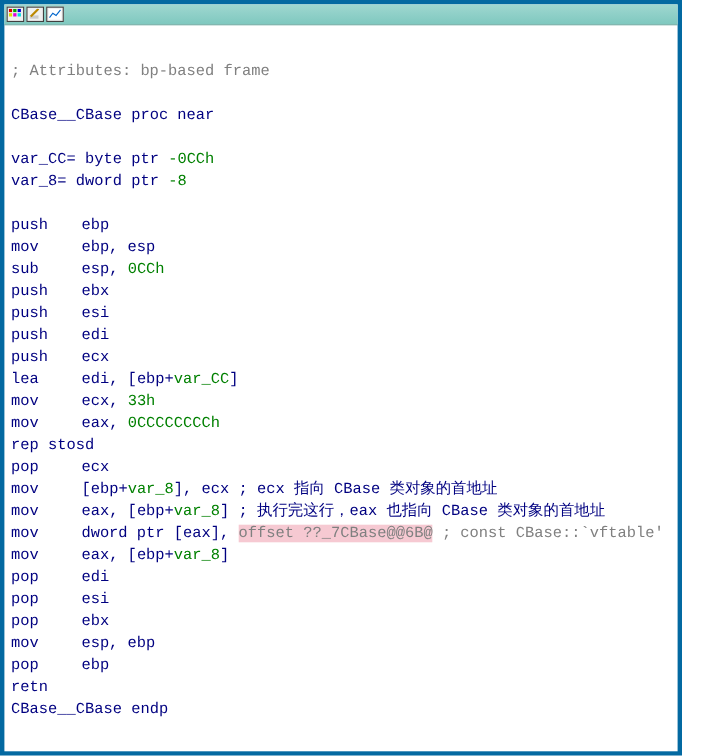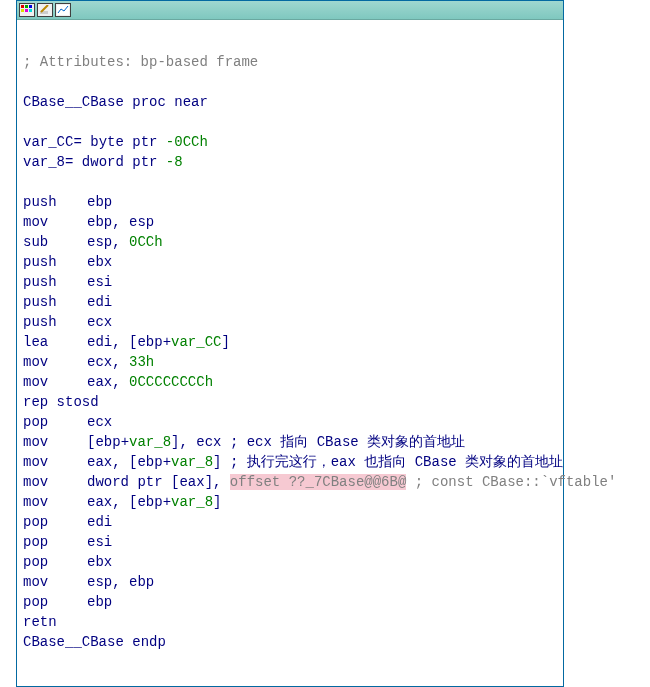--- a/index.html
+++ b/index.html
@@ -7,24 +7,23 @@
     padding: 0;
     width: 650px;
     height: 687px;
     overflow: hidden;
     font-family: "Consolas", "Courier New", monospace;
     font-size: 14px;
     background: #ffffff;
   }
   .outer {
     box-sizing: border-box;
-    width: 548px;
+    width: 620px;
     height: 687px;
-    border: 1px solid #0369a1;
-    margin-left: 16px;
+    border: 4px solid #0369a1;
   }
   .titlebar {
     height: 18px;
     background: linear-gradient(#9fd7d0, #7fc8bf);
     border-bottom: 1px solid #6aa8a0;
     display: flex;
     align-items: center;
     padding-left: 2px;
     gap: 2px;
   }

